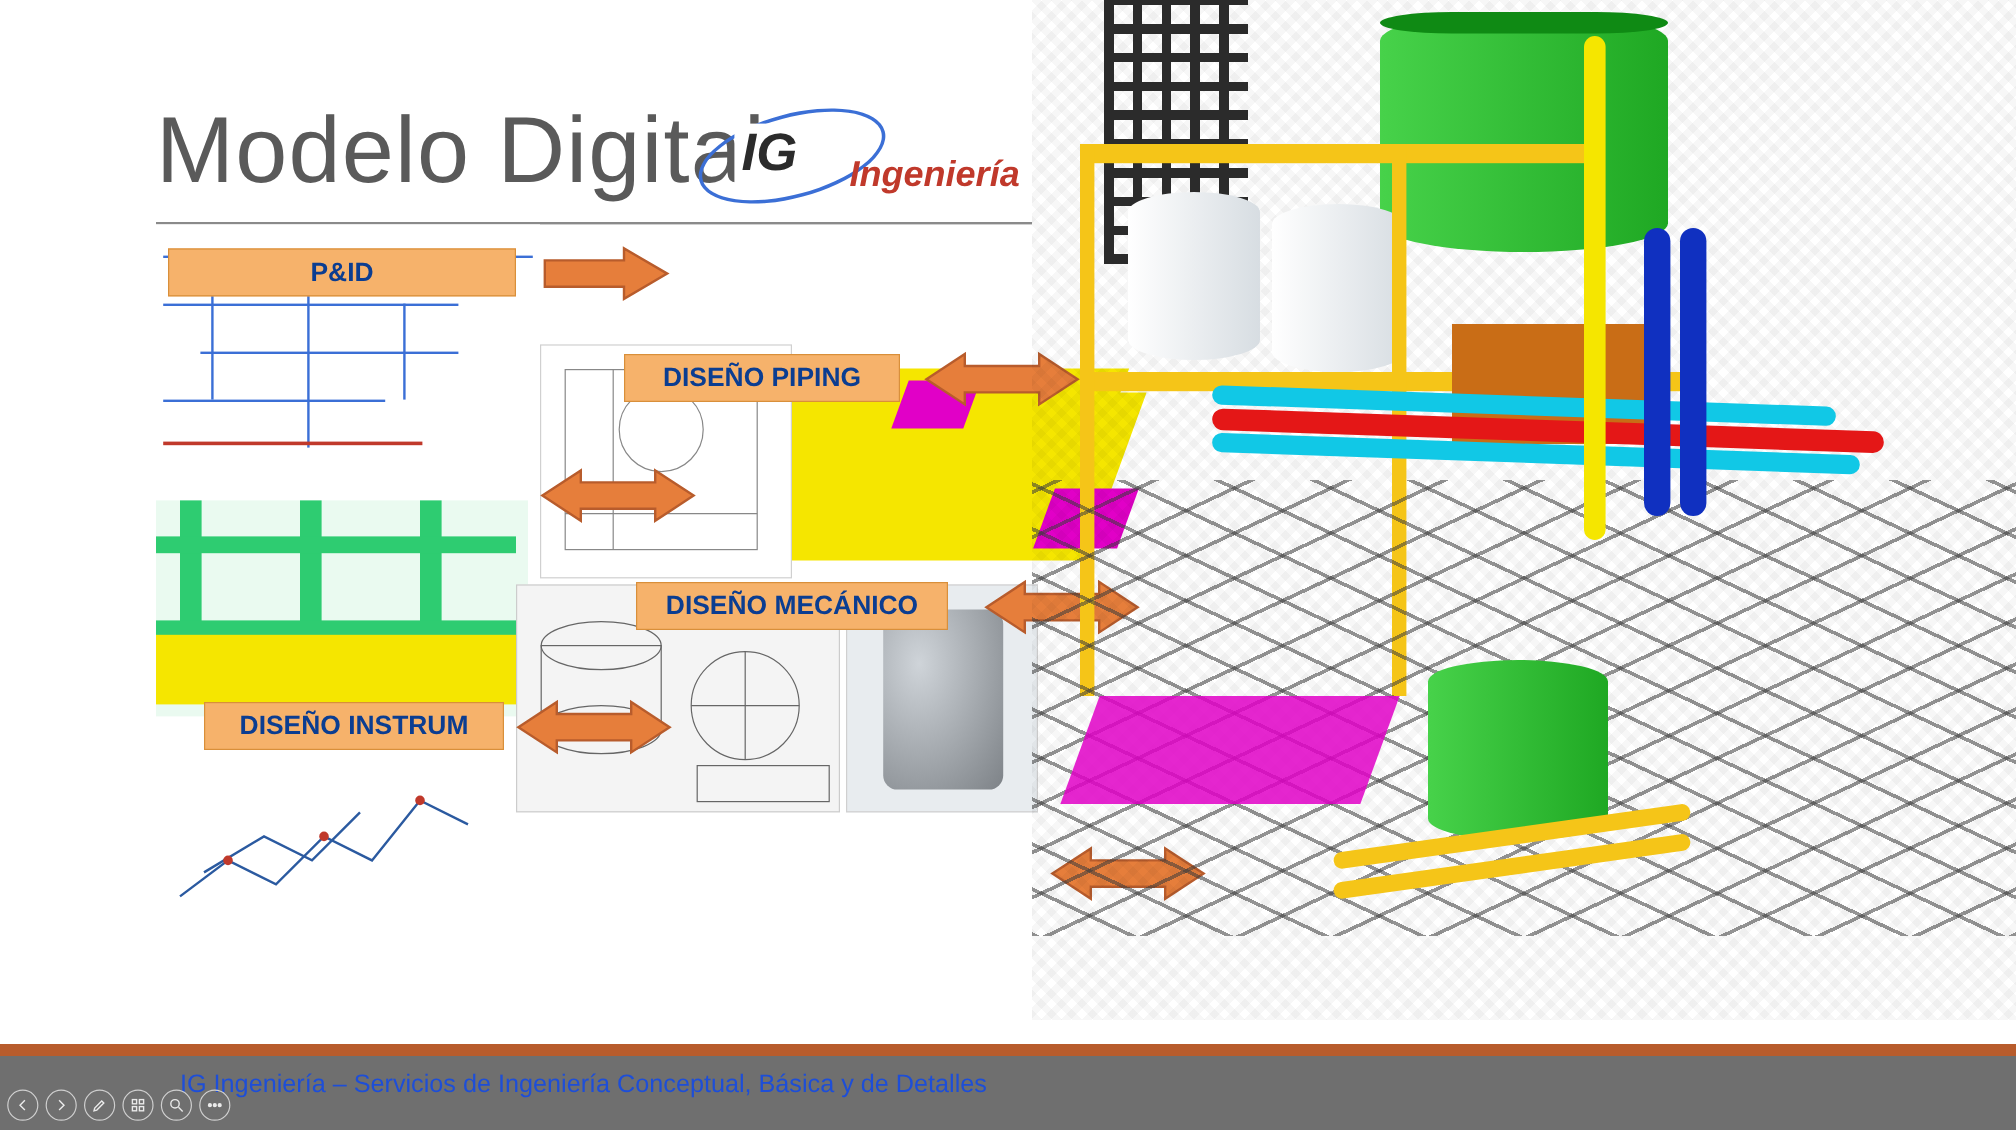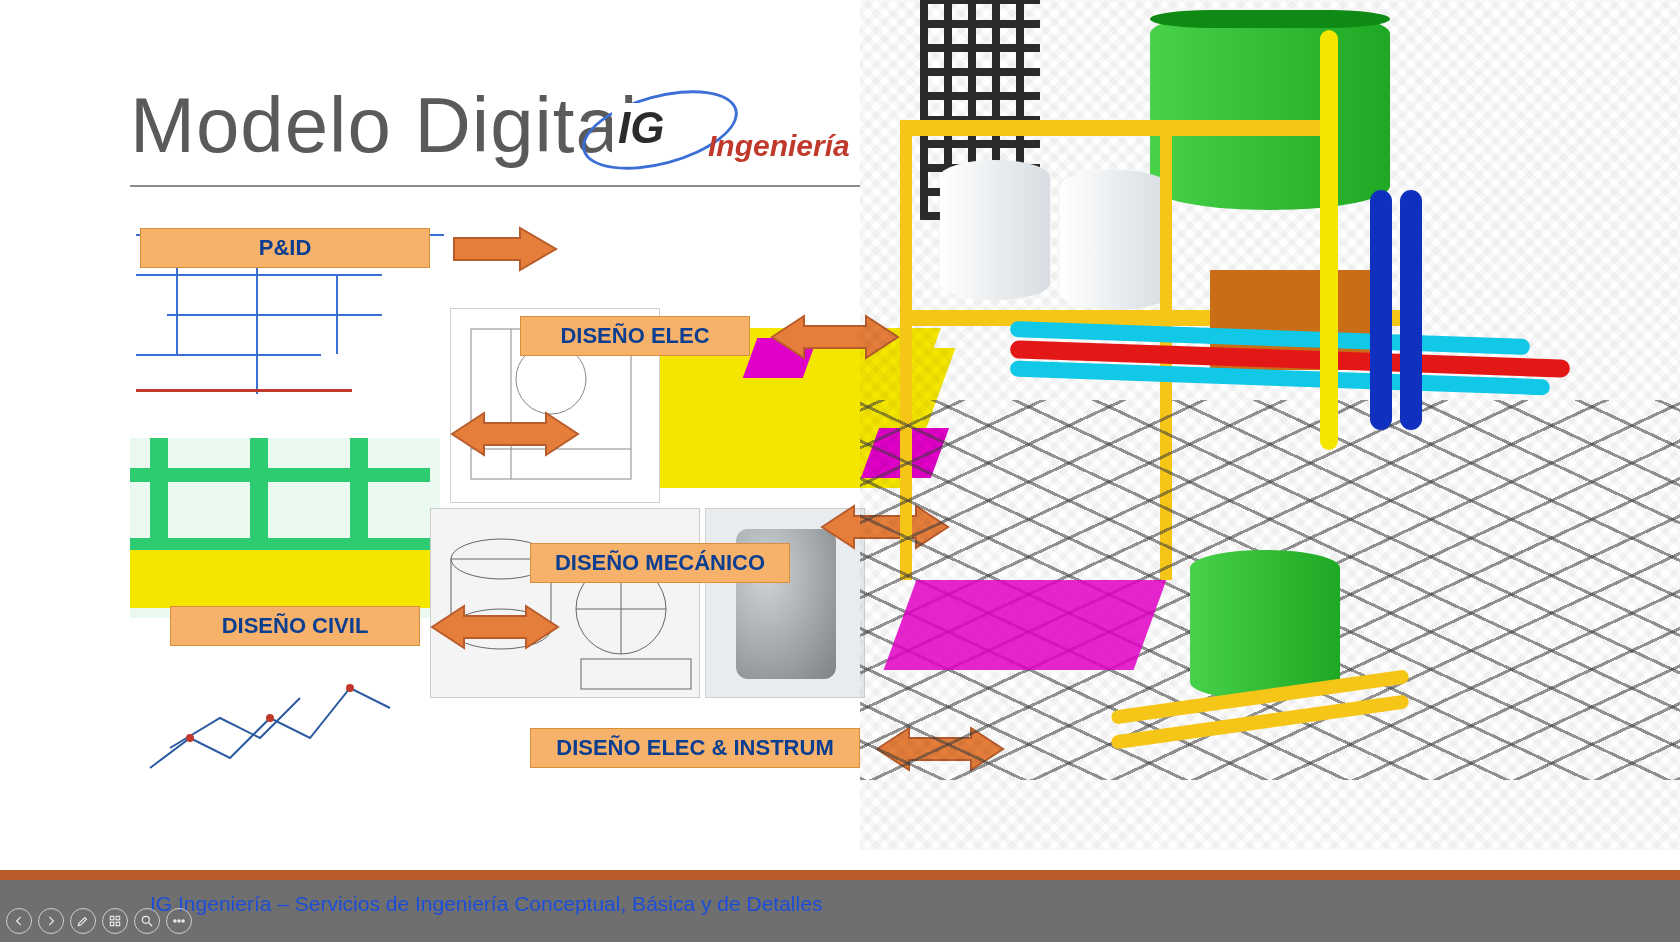--- a/index.html
+++ b/index.html
@@ -5,21 +5,21 @@
   * { box-sizing: border-box; margin: 0; padding: 0; }
   html, body { width: 1680px; height: 942px; font-family: Arial, Helvetica, sans-serif; background:#fff; overflow:hidden; }
   .slide { position: relative; width: 1680px; height: 942px; background:#fff; }
   .title { position:absolute; left:130px; top:80px; font-size:78px; color:#5a5a5a; font-weight:400; letter-spacing:1px; }
   .logo { position:absolute; left:580px; top:85px; width:280px; height:90px; }
   .logo-ellipse { position:absolute; left:0; top:10px; width:160px; height:70px; border:3px solid #3b6fd6; border-radius:50%; transform:rotate(-15deg); }
   .logo-ig { position:absolute; left:32px; top:18px; font-size:44px; font-weight:900; font-style:italic; color:#2b2b2b; background:#fff; padding:0 6px; }
   .logo-ing { position:absolute; left:128px; top:44px; font-size:30px; font-weight:900; font-style:italic; color:#c0392b; }
   .hr { position:absolute; left:130px; top:185px; width:730px; height:0; border-top:2px solid #8a8a8a; }
 
-  .content { position:absolute; left:130px; top:208px; width:820px; height:600px; }
+  .content { position:absolute; left:130px; top:187px; width:820px; height:600px; }
 
   .label {
     position:absolute; background:#f6b26b; color:#0b3d91; font-weight:700; font-size:22px;
     display:flex; align-items:center; justify-content:center; height:40px;
     border:1px solid #d98f3a; white-space:nowrap;
   }
 
   
   .arrow { position:absolute; }
   .arrow svg { display:block; }
@@ -121,21 +121,21 @@
         <svg width="100%" height="100%">
             <g stroke="#888" stroke-width="1" fill="none">
           <rect x="20" y="20" width="160" height="150"></rect>
               <circle cx="100" cy="70" r="35"></circle>
           <line x1="20" y1="140" x2="180" y2="140"></line>
               <line x1="60" y1="20" x2="60" y2="170"></line>
         </g>
           </svg>
       </div>
     </div>
-    <div class="label" style="left:390px; top:108px; width:230px;">DISEÑO ELEC</div>
+    <div class="label" style="left:390px; top:108px; width:230px;">DISEÑO PIPING</div>
     <div class="arrow" style="left:640px; top:106px;">
       <svg width="130" height="46">
           <polygon points="2,23 34,2 34,12 96,12 96,2 128,23 96,44 96,34 34,34 34,44" fill="#e67e3b" stroke="#b85c2c" stroke-width="2"></polygon>
         </svg>
     </div>
 
     <div class="struct" style="left:0; top:230px; width:310px; height:180px; background:#eafaf0;">
       <div class="g" style="left:20px; top:0; width:18px; height:120px;"></div>
       <div class="g" style="left:120px; top:0; width:18px; height:120px;"></div>
       <div class="g" style="left:220px; top:0; width:18px; height:120px;"></div>
@@ -158,46 +158,45 @@
             <circle cx="190" cy="100" r="45"></circle>
         <line x1="145" y1="100" x2="235" y2="100"></line>
             <line x1="190" y1="55" x2="190" y2="145"></line>
         <rect x="150" y="150" width="110" height="30"></rect>
       </g>
         </svg>
     </div>
     <div class="panel" style="left:575px; top:300px; width:160px; height:190px; background:#e8ecef;">
       <div class="mech-tank" style="left:30px; top:20px; width:100px; height:150px;"></div>
     </div>
-    <div class="label" style="left:400px; top:298px; width:260px;margin-top:37px;">DISEÑO MECÁNICO</div>
+    <div class="label" style="left:400px; top:298px; width:260px;">DISEÑO MECÁNICO</div>
     <div class="arrow" style="left:690px; top:296px;">
       <svg width="130" height="46">
           <polygon points="2,23 34,2 34,12 96,12 96,2 128,23 96,44 96,34 34,34 34,44" fill="#e67e3b" stroke="#b85c2c" stroke-width="2"></polygon>
         </svg>
     </div>
 
     <div class="piping" style="left:0; top:420px; width:290px; height:160px;">
       <svg viewBox="0 0 290 160">
           <g stroke="#2b5aa0" stroke-width="2" fill="none">
         <polyline points="20,140 60,110 100,130 140,90 180,110 220,60 260,80"></polyline>
         <polyline points="40,120 90,90 130,110 170,70"></polyline>
         <circle cx="60" cy="110" r="4" fill="#c0392b" stroke="none"></circle>
         <circle cx="140" cy="90" r="4" fill="#c0392b" stroke="none"></circle>
         <circle cx="220" cy="60" r="4" fill="#c0392b" stroke="none"></circle>
       </g>
         </svg>
     </div>
-    <div class="label" style="left:40px; top:398px; width:250px;">DISEÑO CIVIL</div>
+    <div class="label" style="left:40px; top:398px; width:250px;">DISEÑO INSTRUM</div>
     <div class="arrow" style="left:300px; top:396px;">
       <svg width="130" height="46">
           <polygon points="2,23 34,2 34,12 96,12 96,2 128,23 96,44 96,34 34,34 34,44" fill="#e67e3b" stroke="#b85c2c" stroke-width="2"></polygon>
         </svg>
     </div>
 
-    <div class="label" style="left:400px; top:520px; width:330px;">DISEÑO ELEC &amp; INSTRUM</div>
     <div class="arrow" style="left:745px; top:518px;">
       <svg width="130" height="46">
           <polygon points="2,23 34,2 34,12 96,12 96,2 128,23 96,44 96,34 34,34 34,44" fill="#e67e3b" stroke="#b85c2c" stroke-width="2"></polygon>
         </svg>
     </div>
 
   </div>
 
   <div class="plant">
     <div class="grid"></div>

